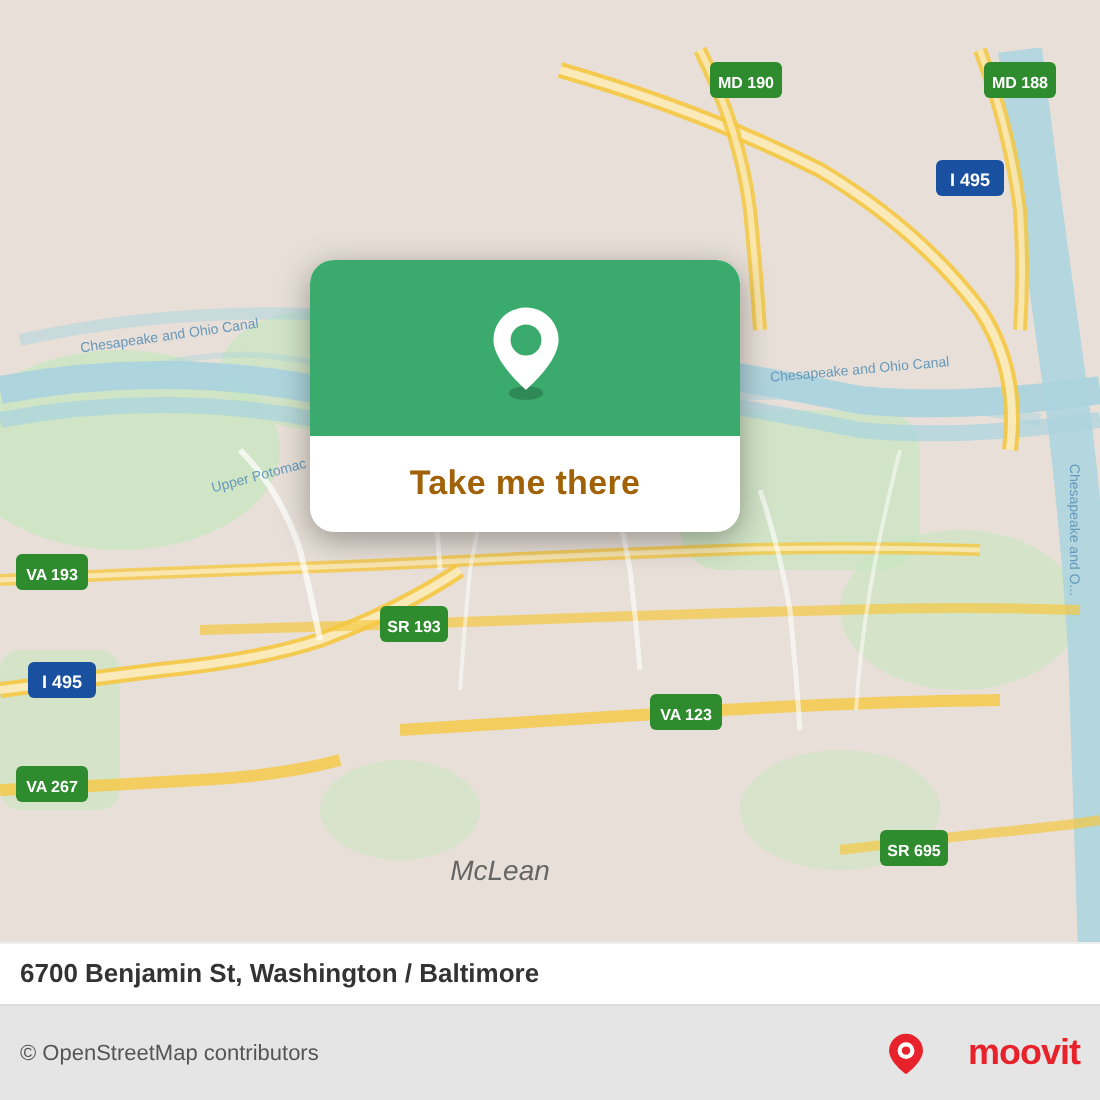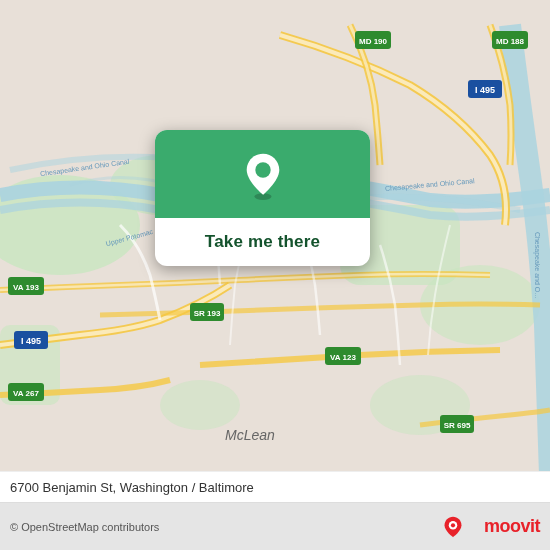--- a/index.html
+++ b/index.html
@@ -69,21 +69,21 @@
       width: 100%;
       padding: 14px 16px 14px 16px;
       display: flex;
       align-items: center;
       justify-content: center;
     }
 
     #take-me-btn {
       font-size: 17px;
       font-weight: 600;
-      color: #14532d;
+      color: #a16207;
       background: none;
       border: none;
       cursor: pointer;
       text-align: center;
       letter-spacing: 0.01em;
     }
 
     
     #bottom-bar {
       position: absolute;
@@ -130,21 +130,21 @@
       width: 100%;
       background: white;
       padding: 6px 10px;
       z-index: 10;
       border-top: 1px solid #eee;
     }
 
     #address-text {
       font-size: 13px;
       color: #333;
-      font-weight: 400;
+      font-weight: 700;
       text-align: right;
     }
   </style>
 </head>
 <body>
 
 <div id="map-container">
   <div id="map-bg"></div>
 
   <svg id="map-svg" viewBox="0 0 550 500" xmlns="http://www.w3.org/2000/svg">

